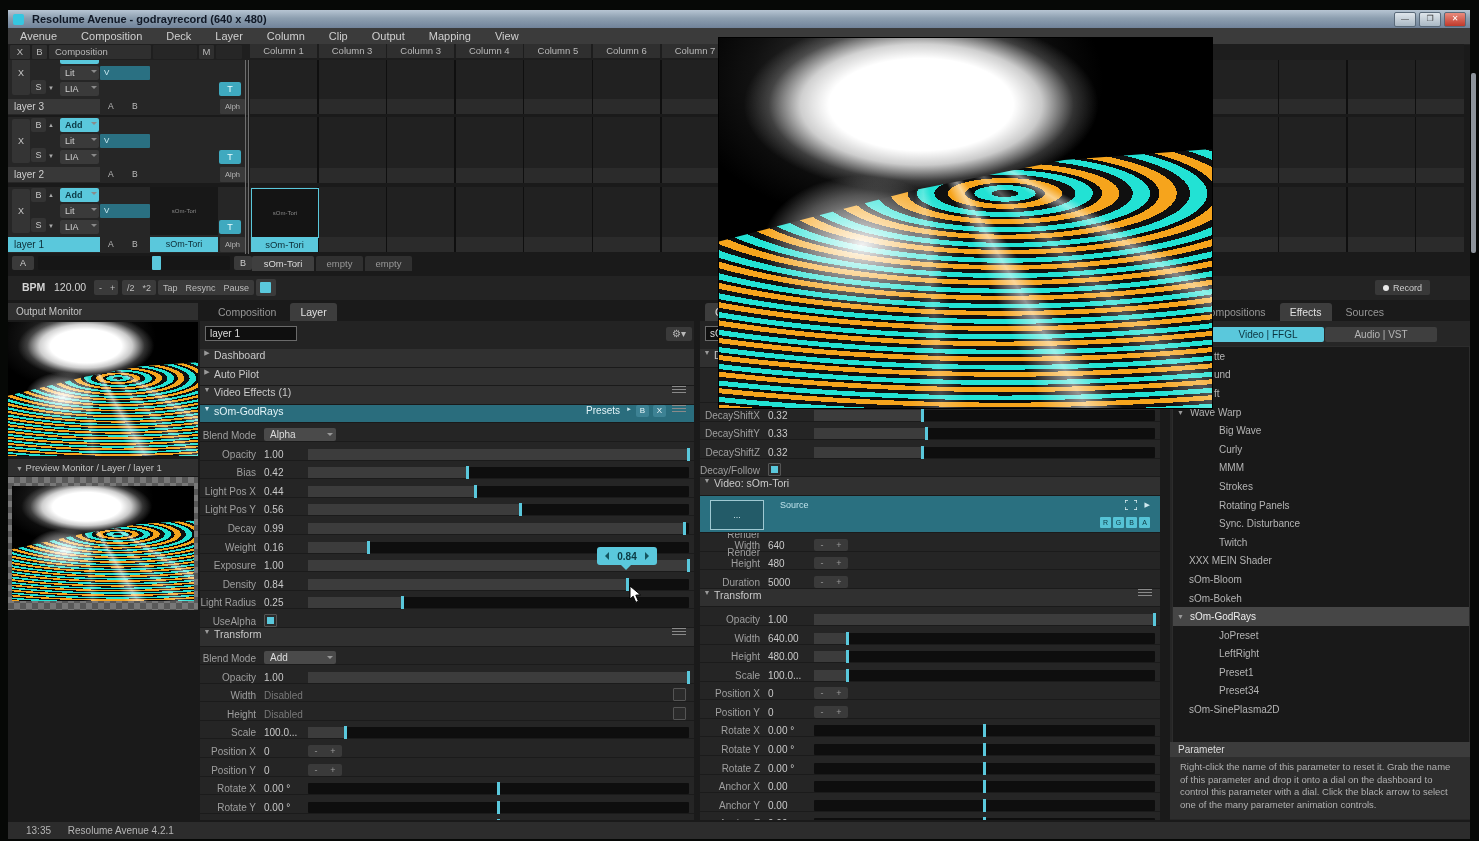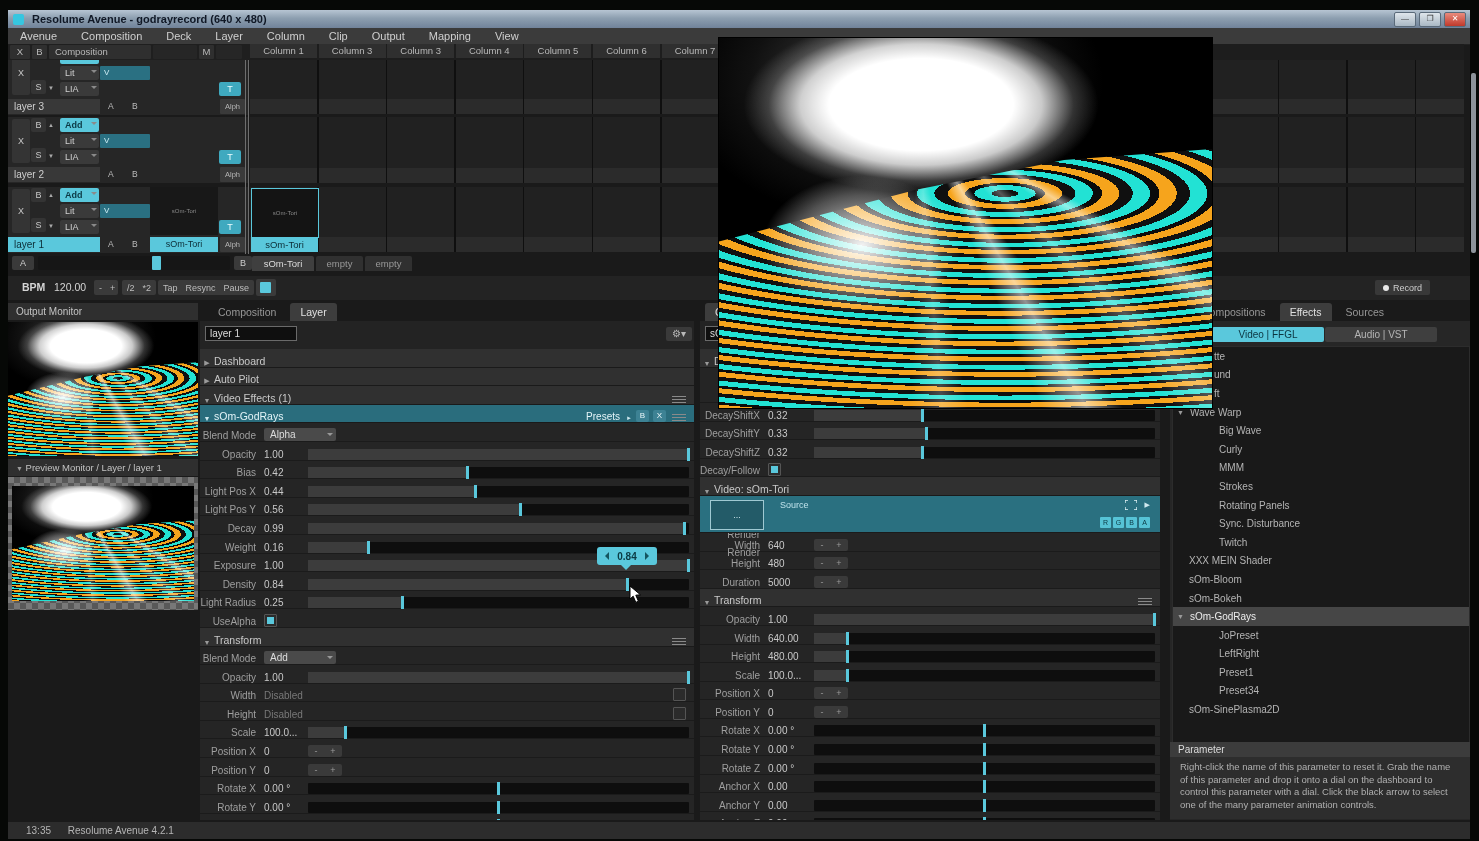--- a/index.html
+++ b/index.html
@@ -96,21 +96,21 @@
   .tabrow{position:absolute;height:19px;display:flex;gap:4px;align-items:flex-end;}
   .tab{font-size:10.5px;color:#979797;padding:3px 10px 3px;border-radius:3px 3px 0 0;}
   .tab.active{background:#3d3d3d;color:#e0e0e0;}
   .panelbody{position:absolute;background:#232323;overflow:hidden;}
   .nameinput{position:absolute;height:15px;background:#0f0f0f;border:1px solid #6a6a6a;color:#ddd;
     font-size:10px;padding:0 4px;box-sizing:border-box;width:92px;font-family:"Liberation Sans",sans-serif;}
   .gearbtn{position:absolute;width:26px;height:14px;background:#3a3a3a;border-radius:2px;color:#b9b9b9;
     font-size:10px;line-height:13px;text-align:center;}
 
   .rows{position:absolute;display:flex;flex-direction:column;overflow:hidden;}
-  .sect{height:18.6px;background:#303030;color:#c9c9c9;font-size:10.5px;display:flex;align-items:flex-end;
+  .sect{height:18.6px;background:#303030;color:#c9c9c9;font-size:10.5px;display:flex;align-items:flex-start;
     border-bottom:1px solid #1a1a1a;box-sizing:border-box;flex:none;}
   .sect .tri{font-size:7px;color:#9a9a9a;width:14px;text-align:center;}
   .fxhead{background:#2a6d7d;color:#e3f4f8;}
   .fxhead .tri{color:#cfe9ef;}
   .prow{height:18.6px;background:#252525;border-bottom:1px solid #1b1b1b;display:flex;align-items:flex-end;
     box-sizing:border-box;flex:none;}
   .pl{text-align:right;color:#9f9f9f;font-size:10px;padding-right:8px;box-sizing:border-box;flex:none;}
   .pv{color:#c9c9c9;font-size:10px;flex:none;}
   .pv.dis{color:#787878;}
   .mid .pl{width:64px;} .mid .pv{width:44px;}

